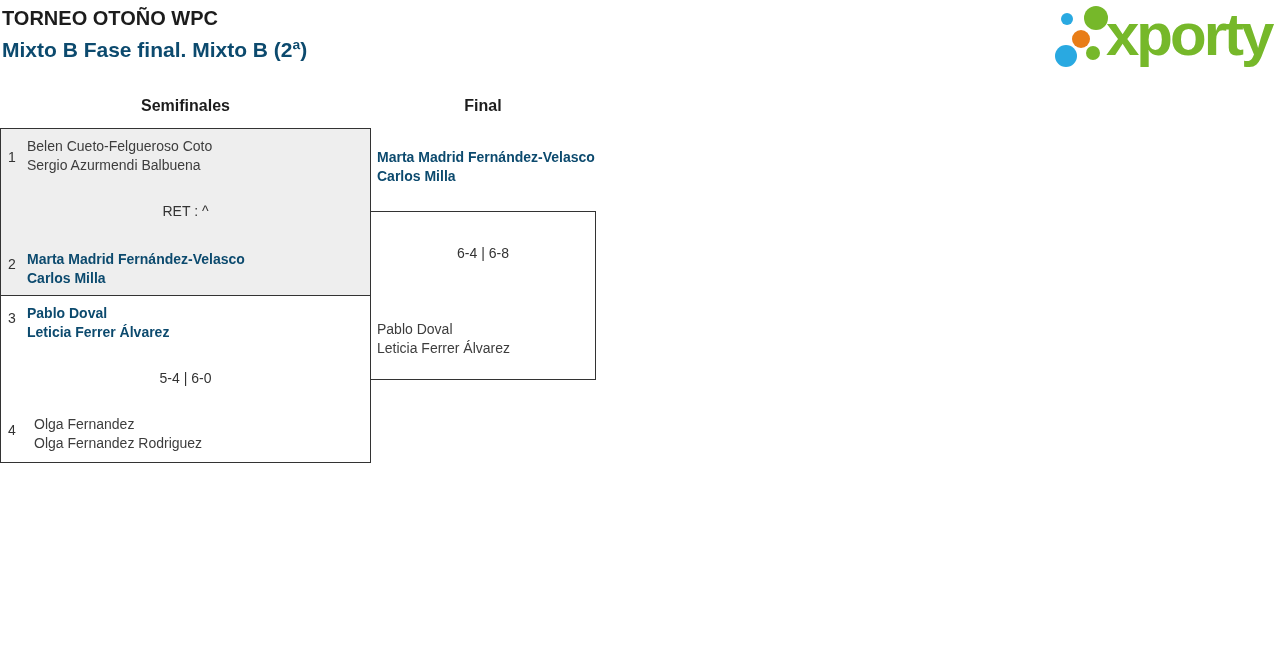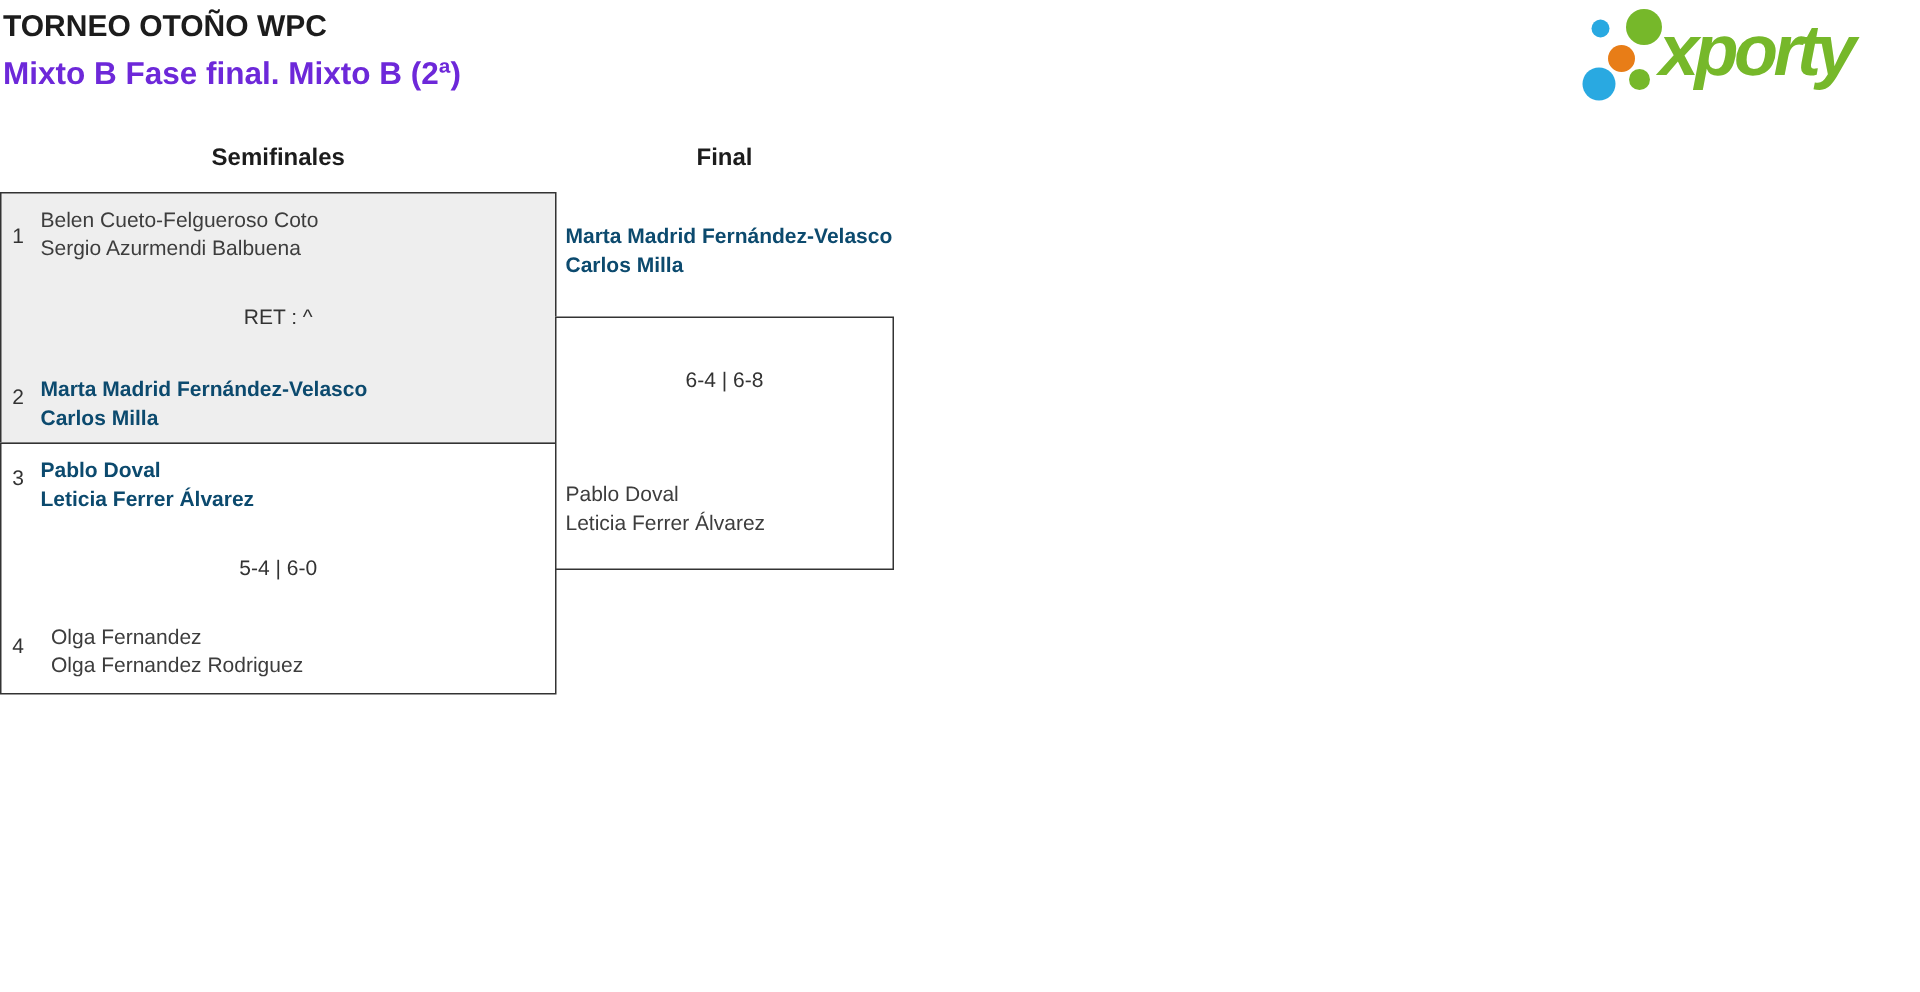--- a/index.html
+++ b/index.html
@@ -4,32 +4,32 @@
 <style>
   html, body { margin:0; padding:0; background:#ffffff; }
   .page {
     position:relative; width:1280px; height:661px; background:#ffffff;
     font-family:"Liberation Sans", sans-serif; overflow:hidden;
   }
   .abs { position:absolute; }
 
   
   .title   { left:2px; top:3px;  font-size:20px; font-weight:700; color:#1c1c1c; line-height:30px; }
-  .subtitle{ left:2px; top:36px; font-size:21px; font-weight:700; color:#6d28d9; line-height:28px; }
+  .subtitle{ left:2px; top:36px; font-size:21px; font-weight:700; color:#0c4a6e; line-height:28px; }
 
   
   .logo-dot { border-radius:50%; }
   .dot-blue-sm  { left:1061px; top:13px; width:12px; height:12px; background:#29a9e1; }
   .dot-green-lg { left:1084px; top:6px;  width:24px; height:24px; background:#76b82a; }
   .dot-orange   { left:1072px; top:30px; width:18px; height:18px; background:#e87d17; }
   .dot-blue-lg  { left:1055px; top:45px; width:22px; height:22px; background:#29a9e1; }
   .dot-green-sm { left:1086px; top:46px; width:14px; height:14px; background:#76b82a; }
   .logo-text {
-    left:1106px; top:2px; font-size:48px; font-weight:700; letter-spacing:-3px;
-    color:#76b82a; line-height:66px;font-style:italic;
+    left:1106px; top:2px; font-size:60px; font-weight:700; letter-spacing:-3px;
+    color:#76b82a; line-height:66px;
   }
 
   
   .round-header { top:97px; font-size:16px; font-weight:700; color:#1c1c1c; text-align:center; }
   .rh-semis { left:0;    width:371px; }
   .rh-final { left:370px; width:226px; }
 
   
   .match-box { border:1px solid #333333; box-sizing:border-box; background:#ffffff; }
   .box-sf1   { left:0;     top:128px; width:371px; height:168px; background:#eeeeee; }

